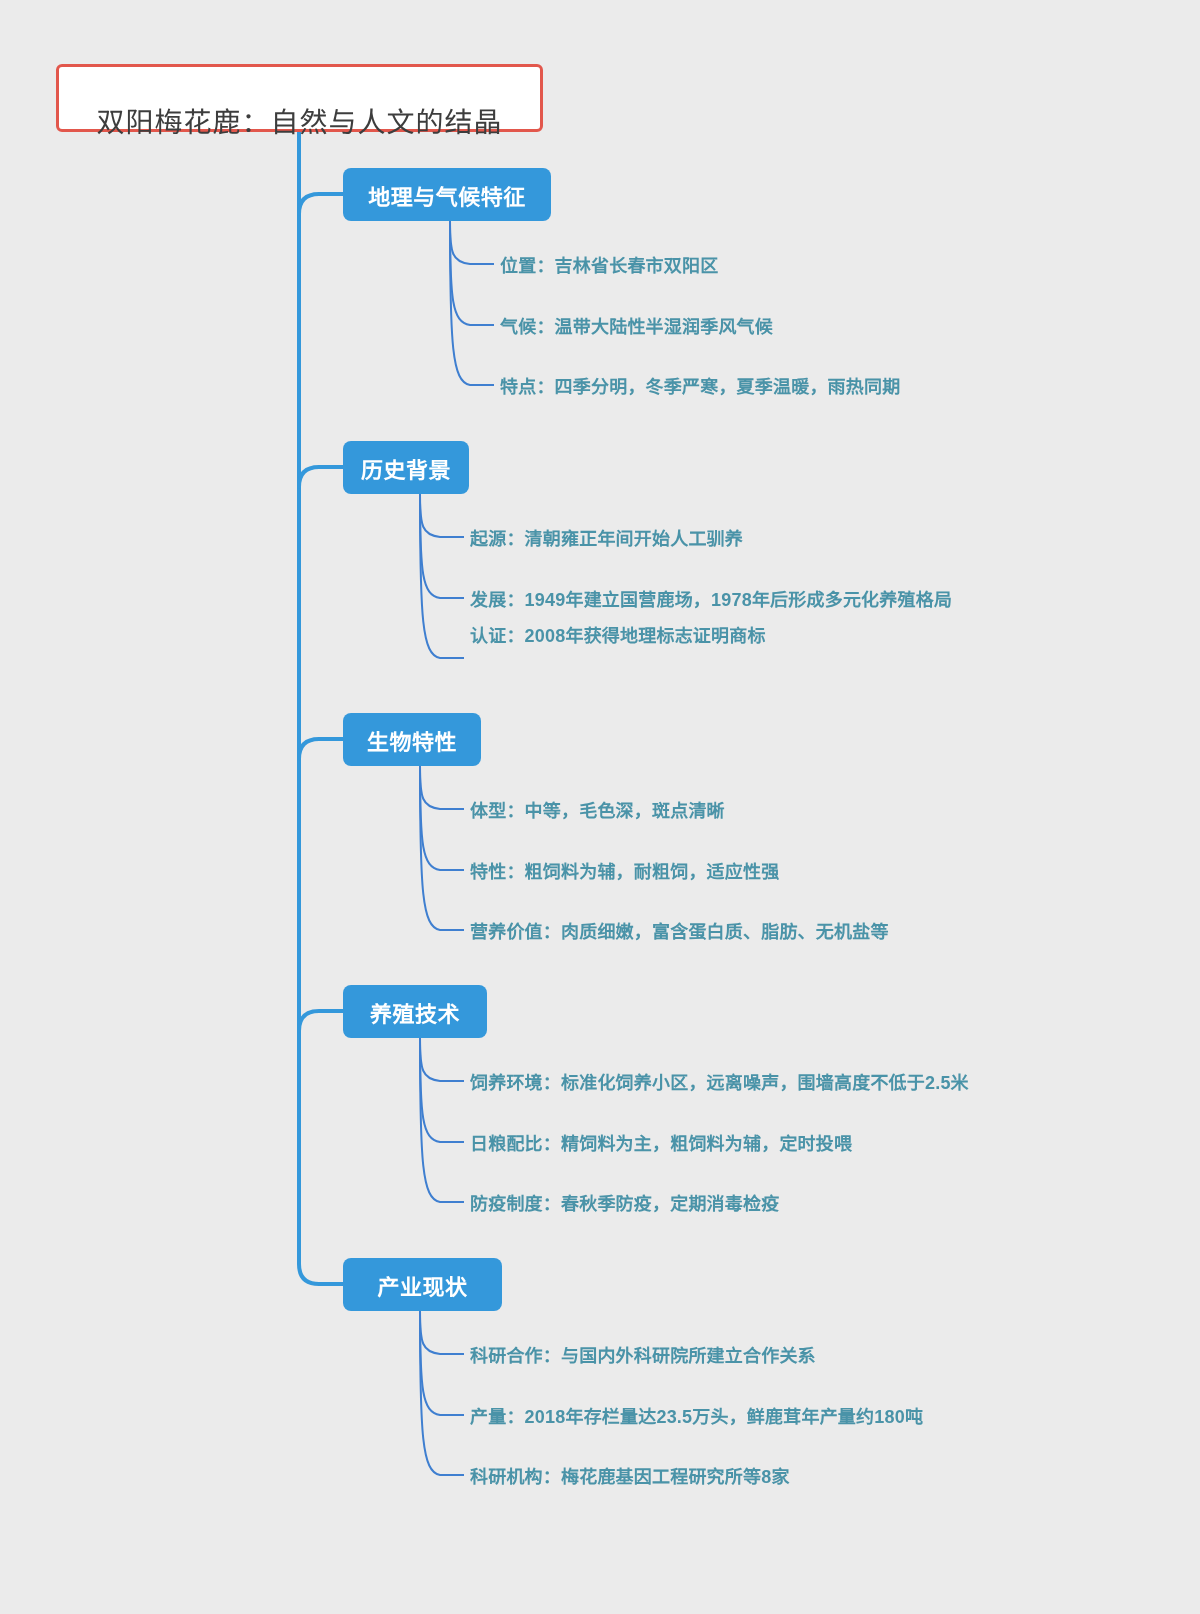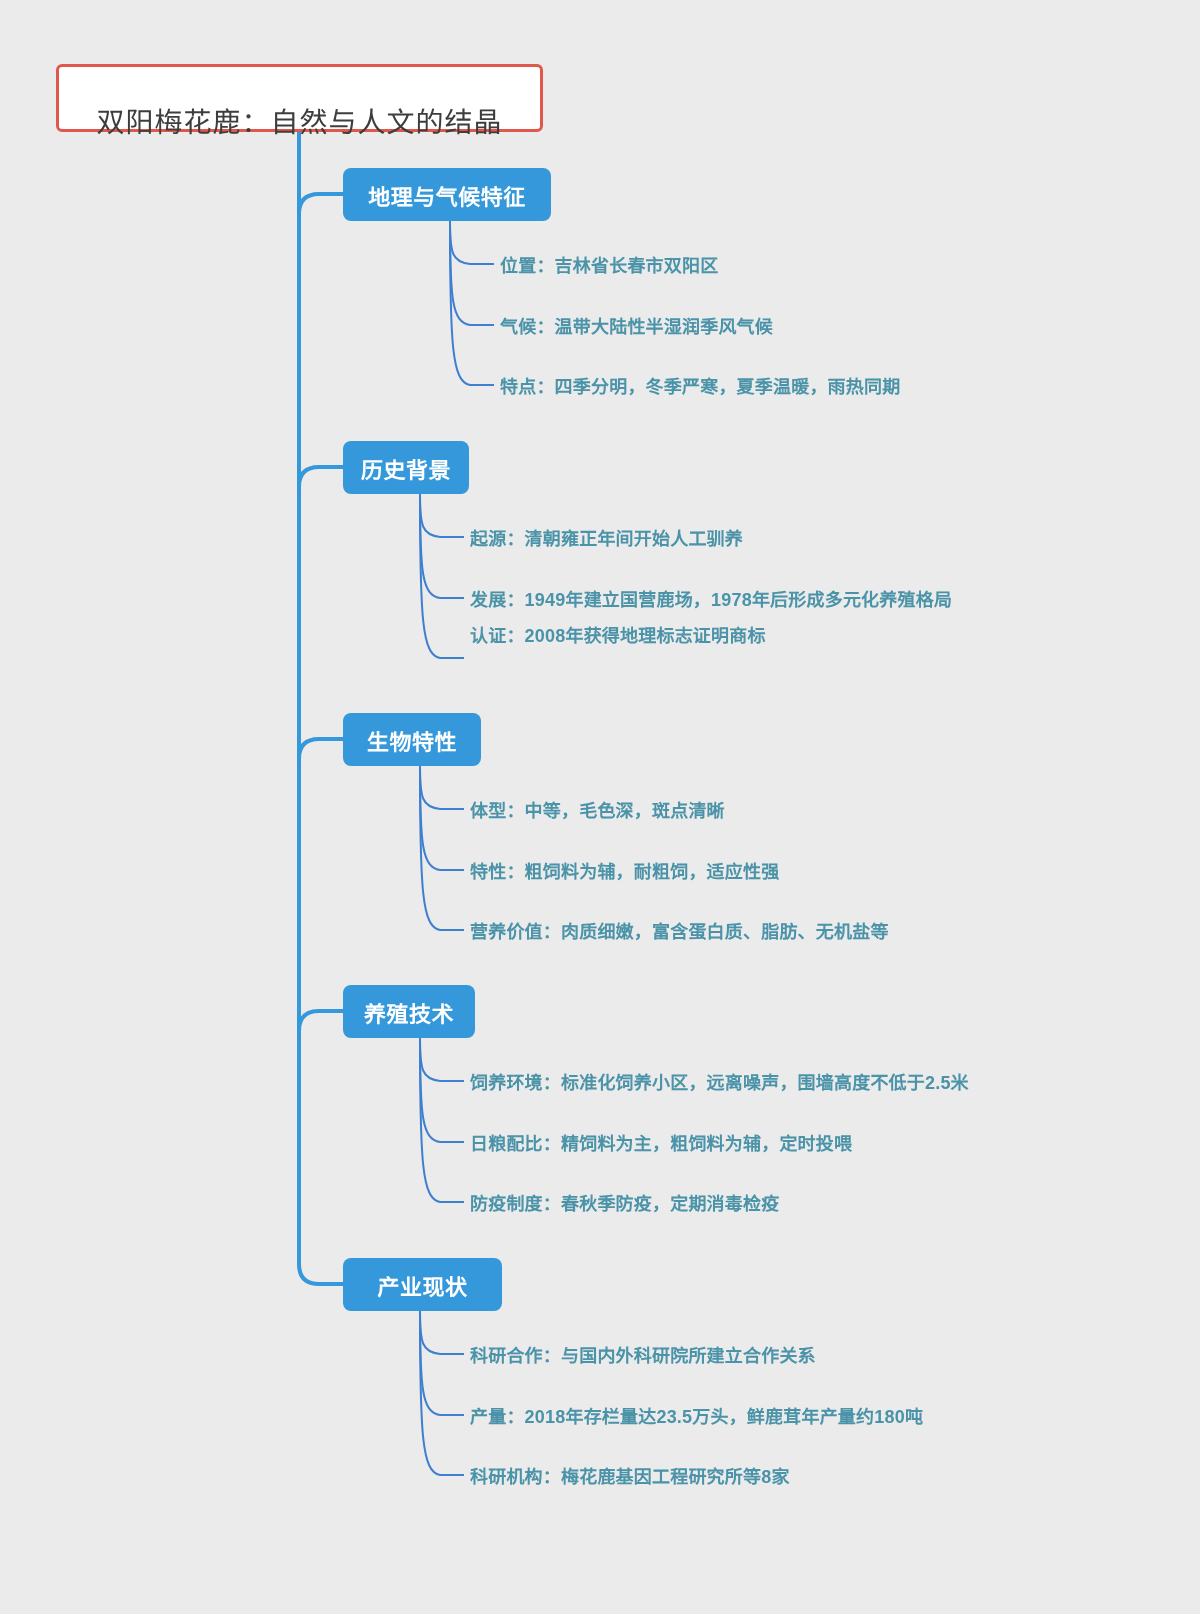--- a/index.html
+++ b/index.html
@@ -164,21 +164,21 @@
     <div class="leaf-node" style="left:470px; top:794px;">
       <span class="leaf-label">体型：中等，毛色深，斑点清晰</span>
     </div>
     <div class="leaf-node" style="left:470px; top:855px;">
       <span class="leaf-label">特性：粗饲料为辅，耐粗饲，适应性强</span>
     </div>
     <div class="leaf-node" style="left:470px; top:915px;">
       <span class="leaf-label">营养价值：肉质细嫩，富含蛋白质、脂肪、无机盐等</span>
     </div>
 
-    <div class="branch-node" style="left:343px; top:985px; width:132px;">
+    <div class="branch-node" style="left:343px; top:985px; width:144px;">
       <span class="branch-label">养殖技术</span>
     </div>
     <div class="leaf-node" style="left:470px; top:1066px;">
       <span class="leaf-label">饲养环境：标准化饲养小区，远离噪声，围墙高度不低于2.5米</span>
     </div>
     <div class="leaf-node" style="left:470px; top:1127px;">
       <span class="leaf-label">日粮配比：精饲料为主，粗饲料为辅，定时投喂</span>
     </div>
     <div class="leaf-node" style="left:470px; top:1187px;">
       <span class="leaf-label">防疫制度：春秋季防疫，定期消毒检疫</span>

